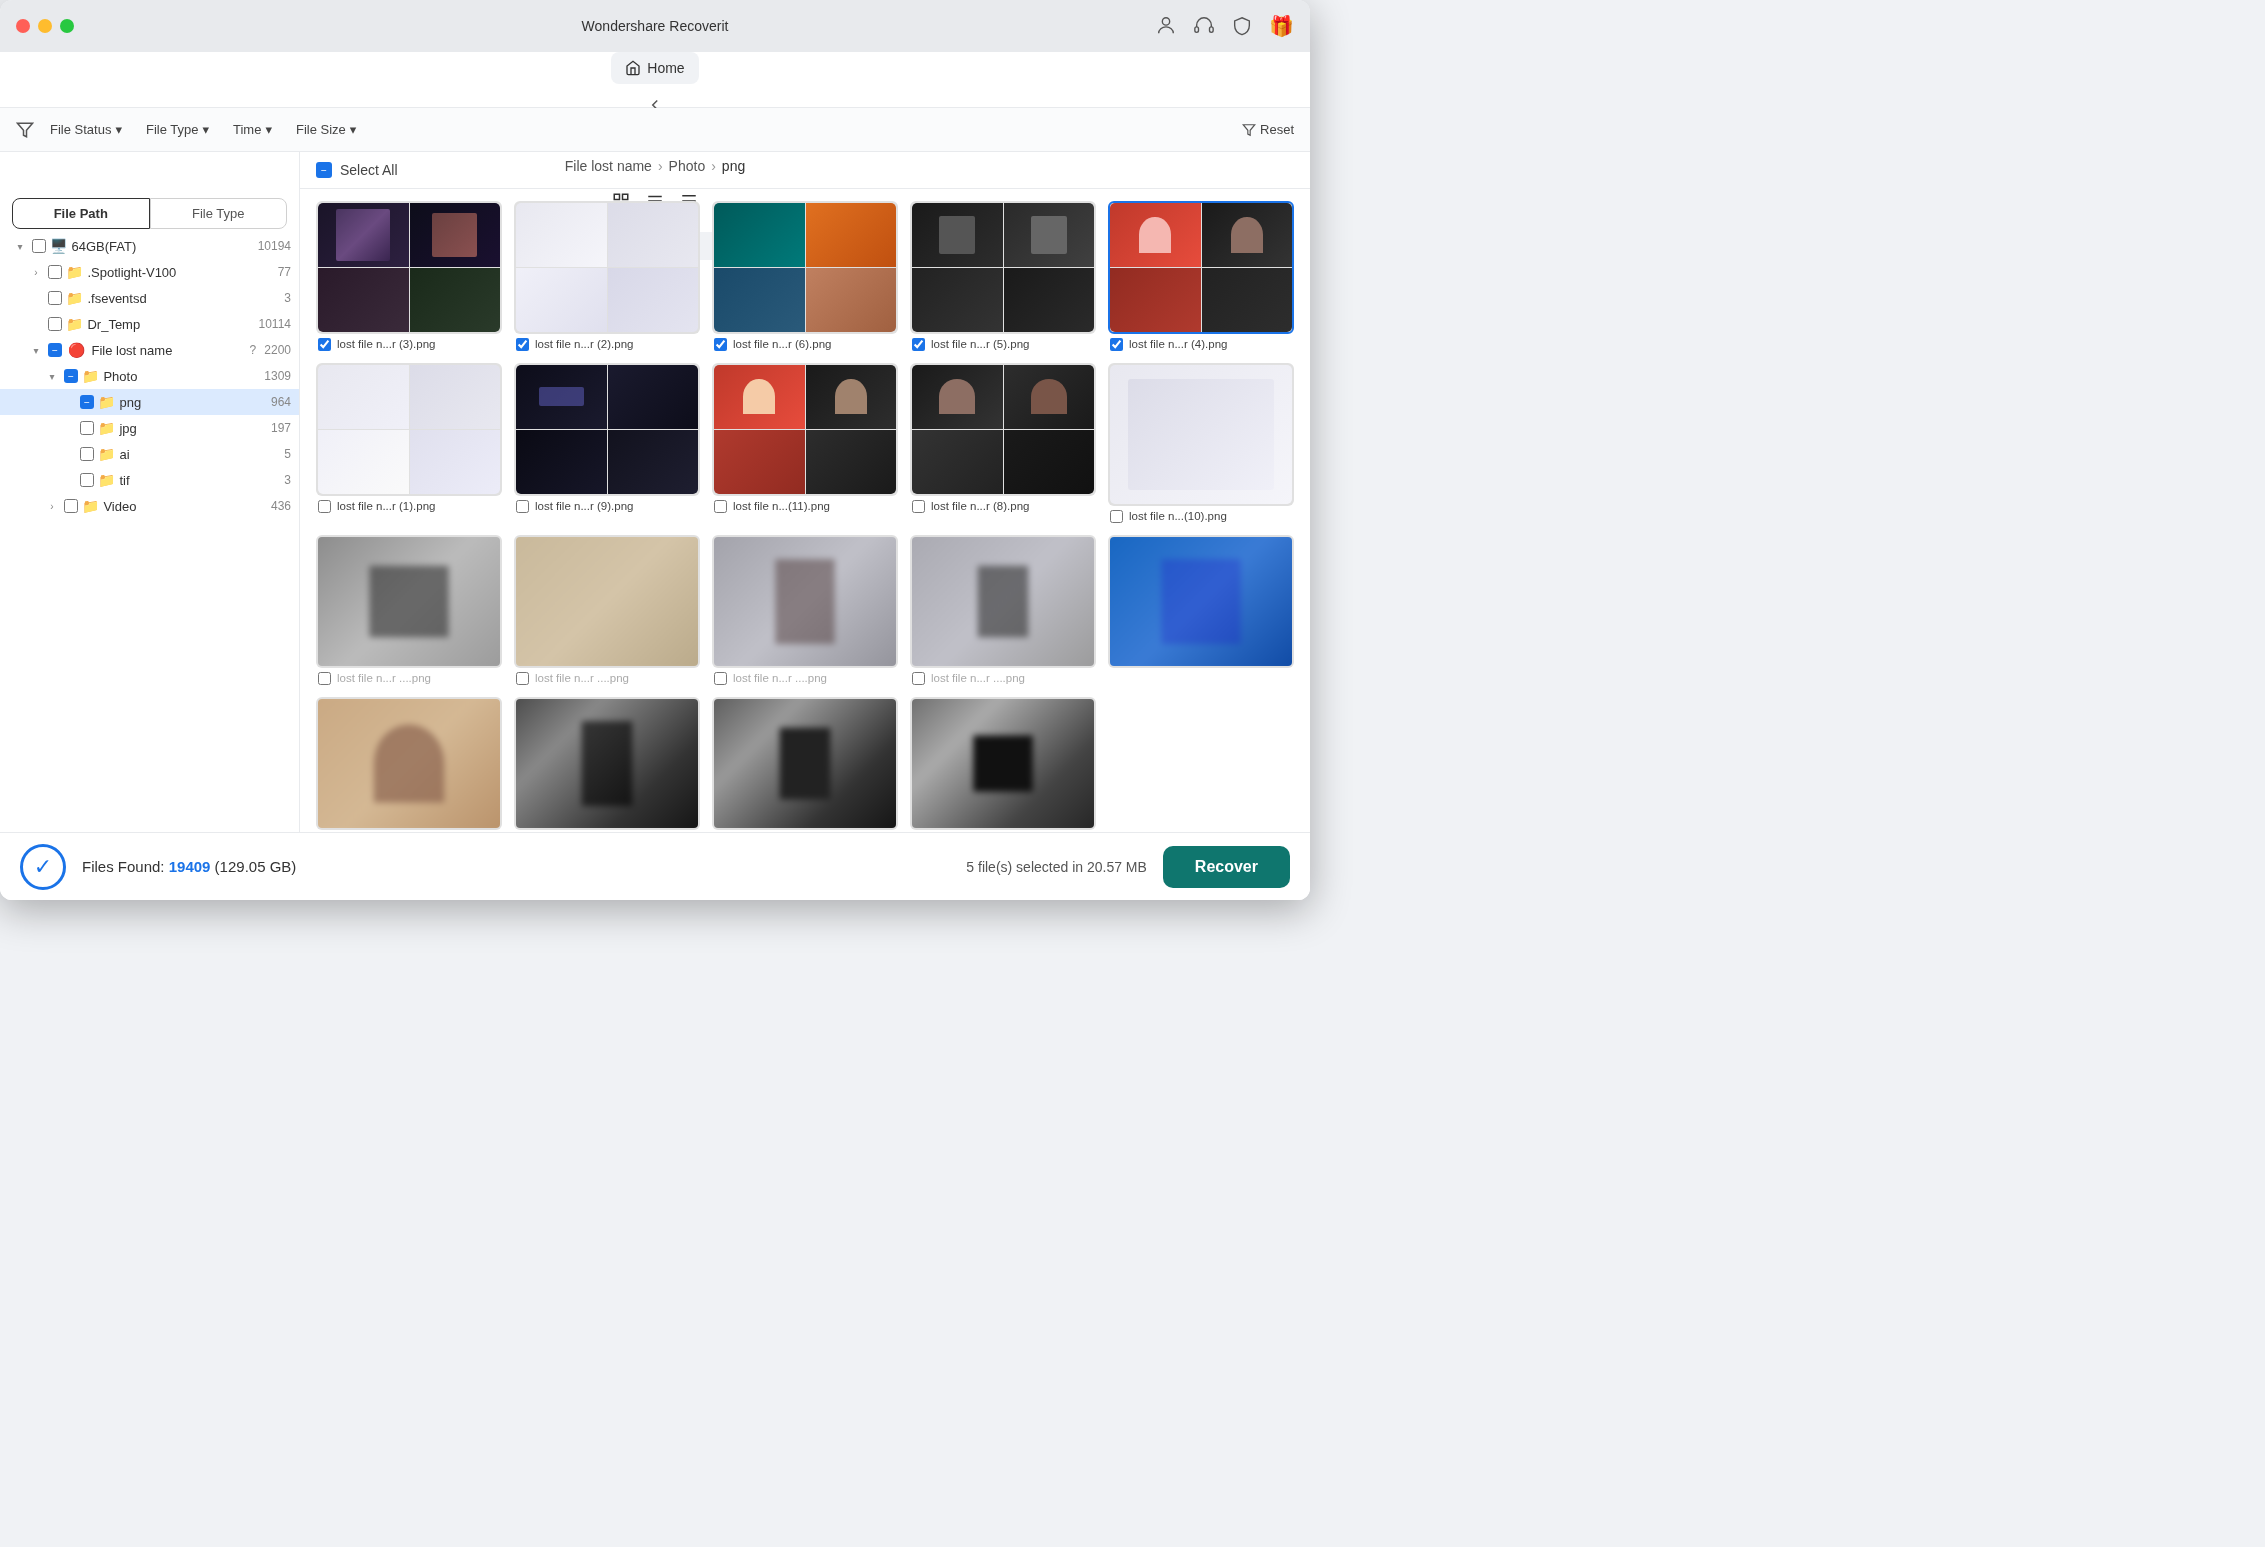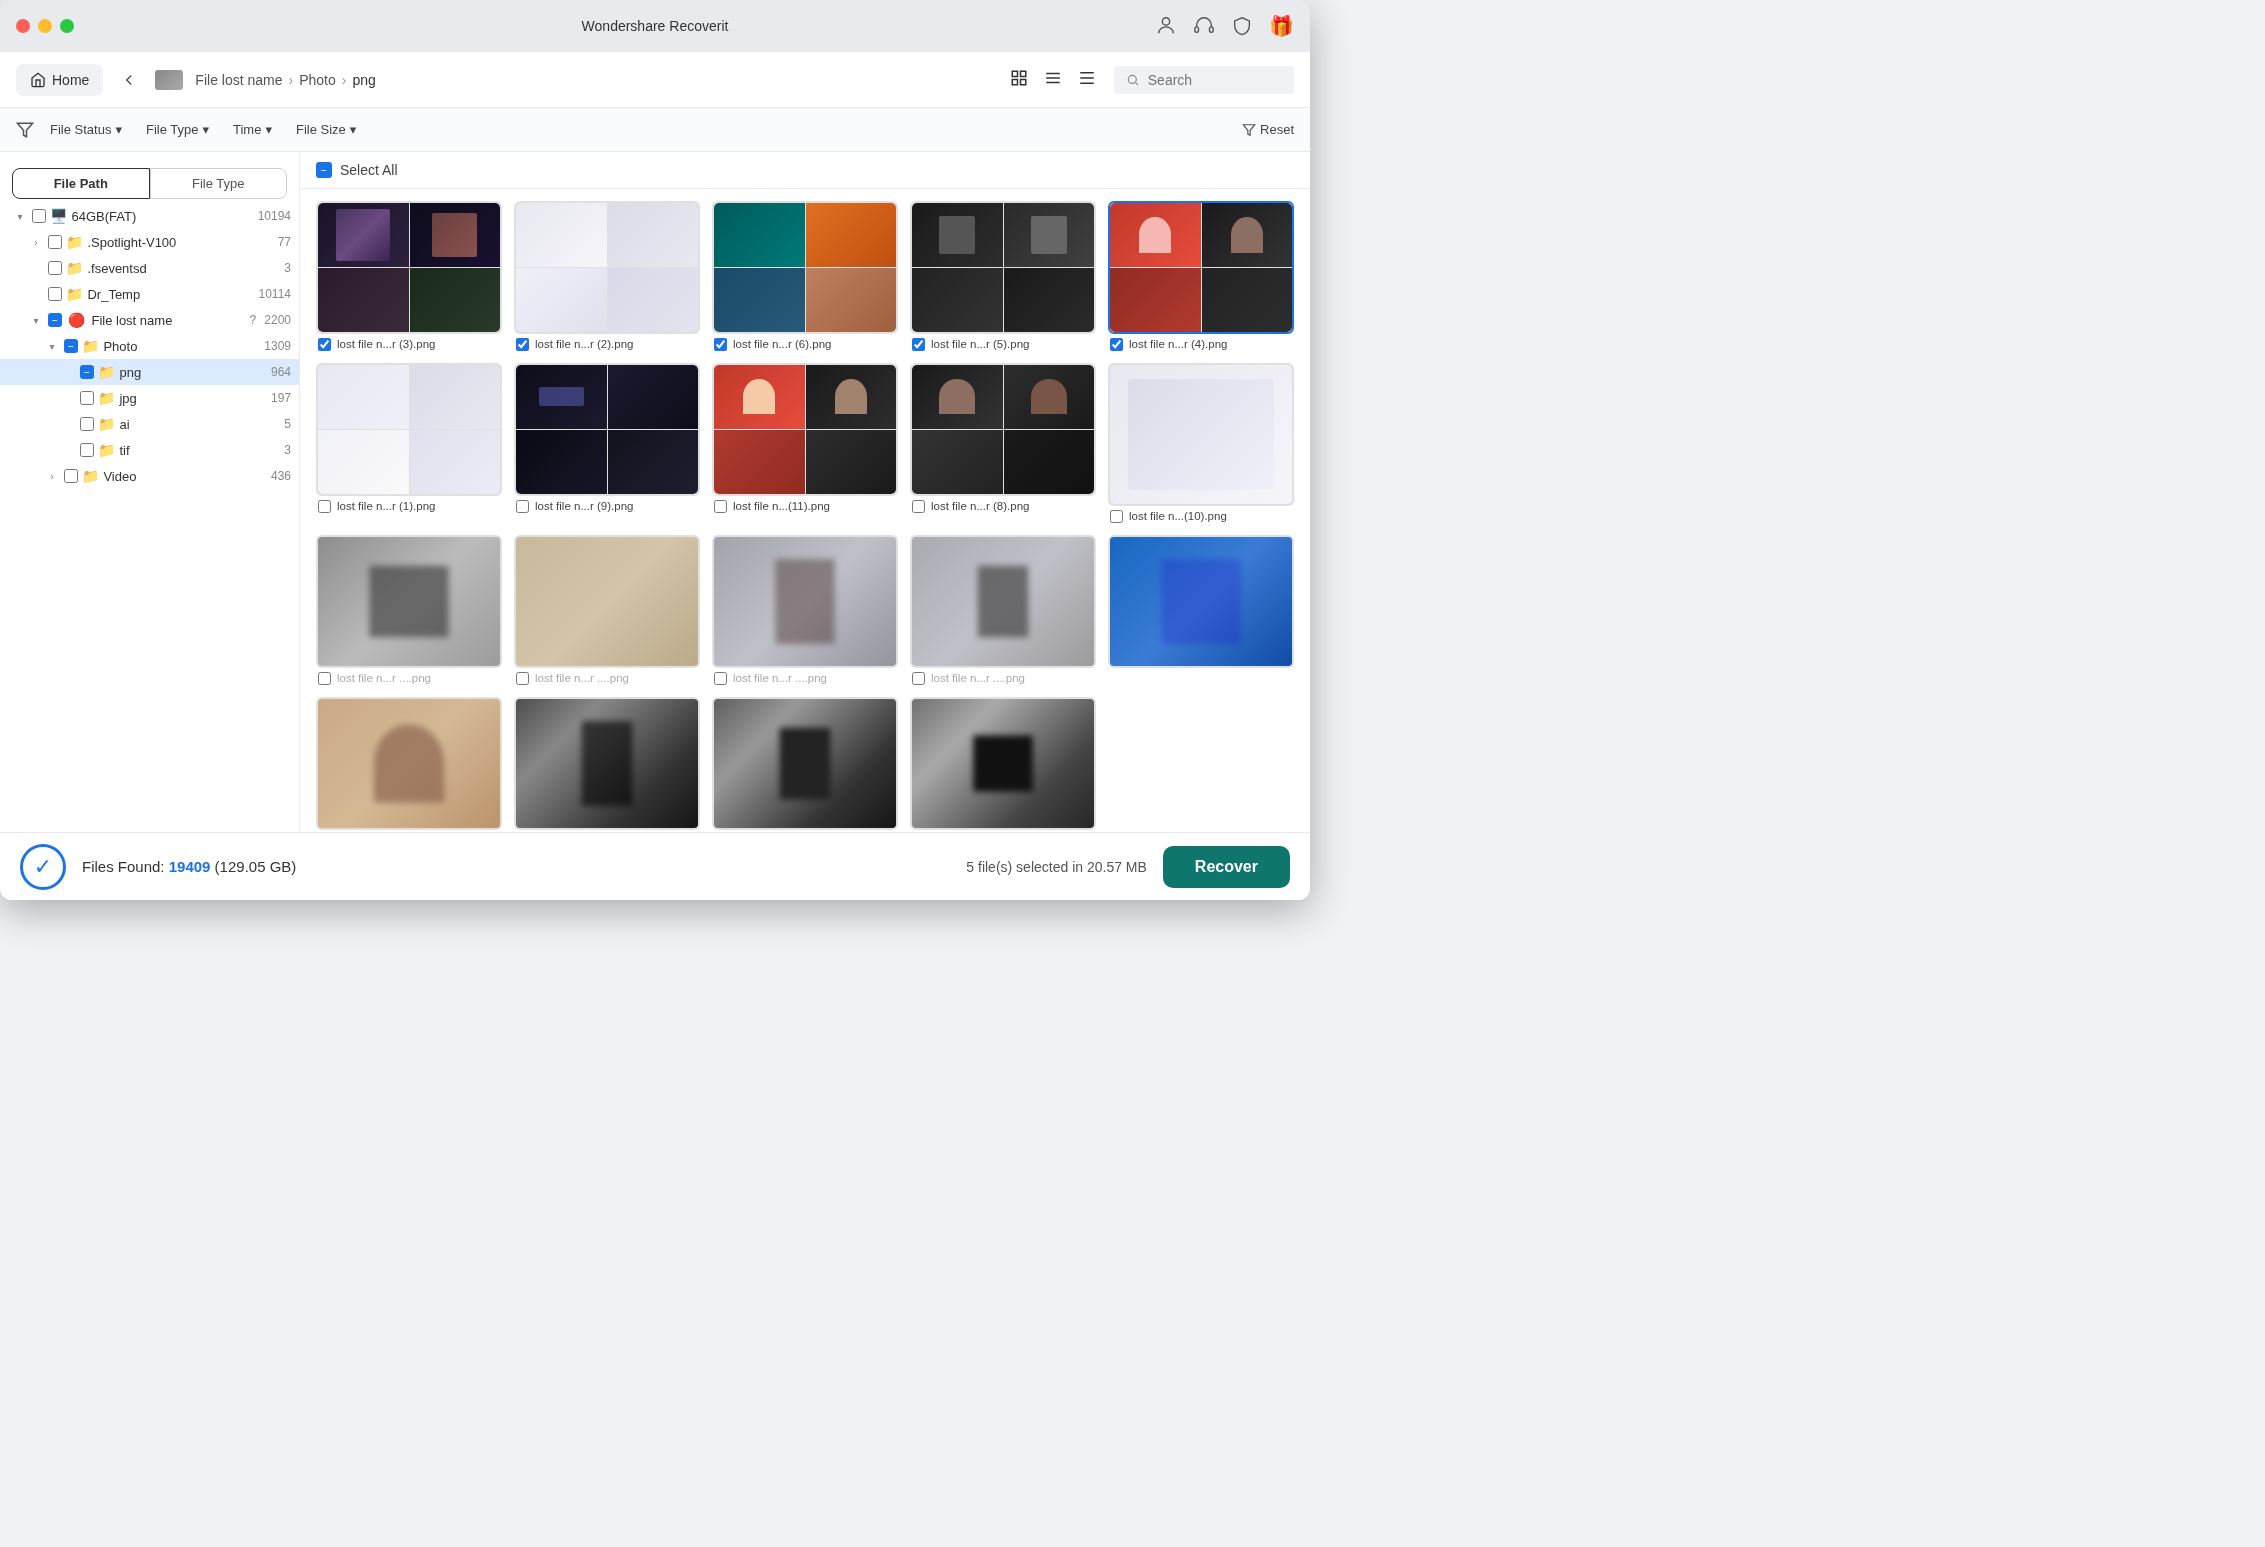--- a/index.html
+++ b/index.html
@@ -12,21 +12,21 @@
     .btn-red { background: #ff5f57; }
     .btn-yellow { background: #febc2e; }
     .btn-green { background: #28c840; }
     .titlebar-title { font-size: 14px; color: #333; font-weight: 500; }
     .titlebar-icons { position: absolute; right: 16px; display: flex; gap: 16px; align-items: center; }
 
     
     .app { display: flex; flex-direction: column; height: calc(900px - 52px); background: #fff; }
     
     
-    .navbar { background: #fff; height: 56px; display: flex; align-items: center; padding: 0 16px; gap: 12px; border-bottom: 1px solid #e8eaed; }
+    .navbar { background: #fff; height: 56px; display: flex; align-items: center; padding: 0 24px; gap: 12px; border-bottom: 1px solid #e8eaed; flex-direction: column; }
     .home-btn { display: flex; align-items: center; gap: 6px; background: #f0f2f5; border: none; border-radius: 8px; padding: 8px 14px; cursor: pointer; font-size: 14px; font-weight: 500; color: #333; }
     .back-btn { background: none; border: none; cursor: pointer; width: 28px; height: 28px; display: flex; align-items: center; justify-content: center; color: #666; font-size: 16px; }
     .breadcrumb { display: flex; align-items: center; gap: 6px; font-size: 14px; color: #555; flex: 1; }
     .breadcrumb-sep { color: #999; }
     .breadcrumb-current { color: #333; font-weight: 500; }
     .view-controls { display: flex; align-items: center; gap: 4px; }
     .view-btn { background: none; border: none; cursor: pointer; padding: 6px; border-radius: 6px; color: #555; font-size: 16px; }
     .search-bar { display: flex; align-items: center; background: #f0f2f5; border-radius: 0; padding: 6px 12px; gap: 8px; width: 180px; }
     .search-bar input { background: none; border: none; outline: none; font-size: 14px; color: #666; width: 100%; }
 
@@ -36,21 +36,21 @@
     .reset-btn { margin-left: auto; background: none; border: none; cursor: pointer; font-size: 13px; color: #444; display: flex; align-items: center; gap: 4px; }
 
     
     .content { display: flex; flex: 1; overflow: hidden; }
     
     
     .sidebar { width: 300px; background: #fff; border-right: 1px solid #e8eaed; overflow-y: auto; padding: 8px 0; }
     
     
     .sidebar-tabs { display: flex; padding: 8px 12px 4px; gap: 0; }
-    .sidebar-tab { flex: 1; padding: 7px 0; font-size: 13px; font-weight: 500; cursor: pointer; text-align: center; border: 1px solid #d0d0d0; background: #fff; color: #555; }
+    .sidebar-tab { flex: 1; padding: 7px 0; font-size: 13px; font-weight: 500; cursor: pointer; text-align: center; border: 1px solid #d0d0d0; background: #fff; color: #555; margin-top: 30px; }
     .sidebar-tab:first-child { border-radius: 8px 0 0 8px; }
     .sidebar-tab:last-child { border-radius: 0 8px 8px 0; }
     .sidebar-tab.active { background: #fff; color: #333; font-weight: 600; border-color: #333; }
 
     
     .tree-item { display: flex; align-items: center; padding: 5px 8px 5px 12px; cursor: pointer; font-size: 13px; color: #333; gap: 4px; }
     .tree-item.active-blue { background: #dbeafe; }
     .tree-expand { width: 16px; height: 16px; display: flex; align-items: center; justify-content: center; color: #888; font-size: 10px; cursor: pointer; flex-shrink: 0; }
     .tree-checkbox { width: 14px; height: 14px; flex-shrink: 0; accent-color: #1a73e8; }
     .tree-icon { font-size: 14px; flex-shrink: 0; }

